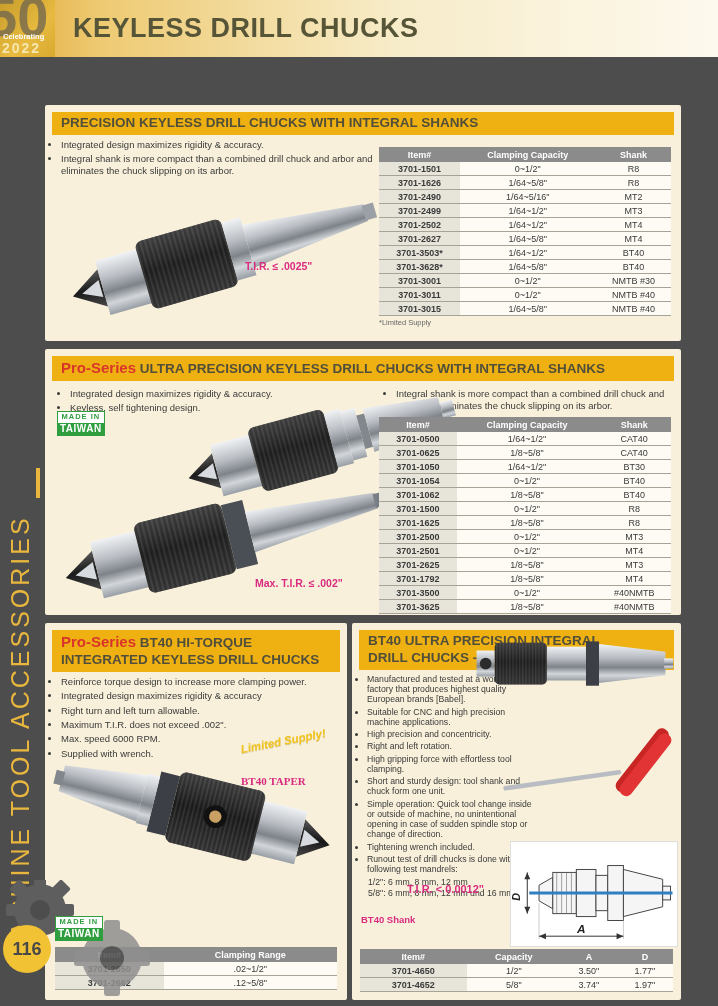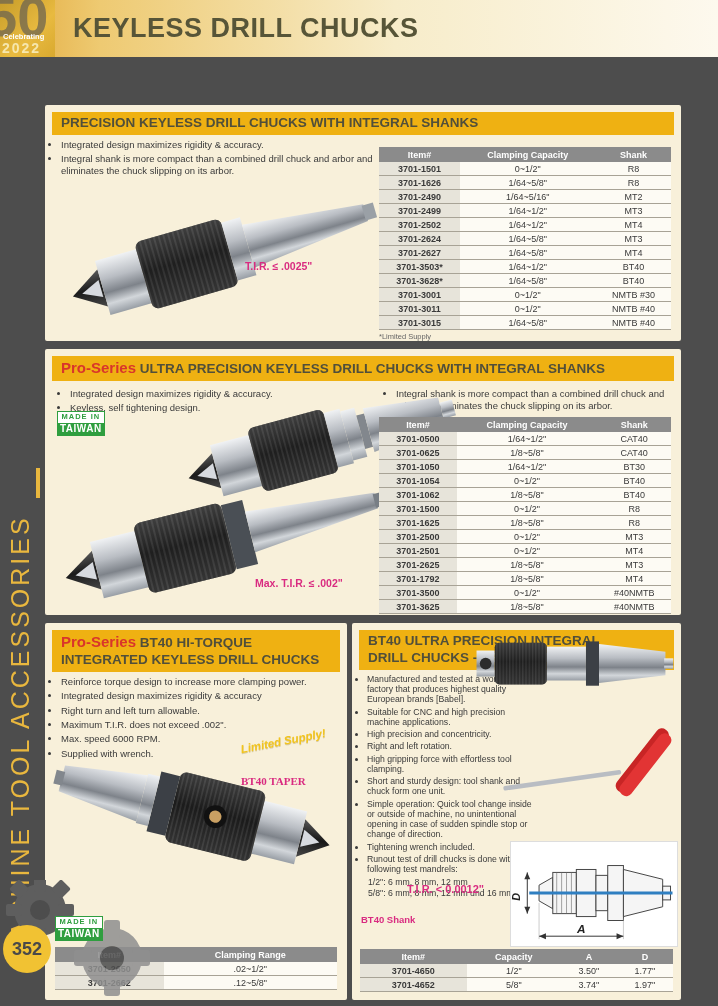--- a/index.html
+++ b/index.html
@@ -108,21 +108,21 @@
   </g>
   <g fill="#8f8f8f" opacity="0.85">
     <circle cx="112" cy="78" r="30"></circle>
     <rect x="104" y="40" width="16" height="18" rx="3"></rect>
       <rect x="104" y="98" width="16" height="18" rx="3"></rect>
     <rect x="74" y="70" width="18" height="16" rx="3"></rect>
       <rect x="132" y="70" width="18" height="16" rx="3"></rect>
     <circle cx="112" cy="78" r="12" fill="#4d4d4d"></circle>
   </g>
 </svg>
-<div class="page-num">352</div>
+<div class="page-num">116</div>
 
 <div class="panel" id="panel1">
   <div class="sec-header">PRECISION KEYLESS DRILL CHUCKS WITH INTEGRAL SHANKS</div>
   <ul class="bullets" style="width:330px;">
       <li>Integrated design maximizes rigidity &amp; accuracy.</li>
       <li>Integral shank is more compact than a combined drill chuck and arbor and eliminates the chuck slipping on its arbor.</li>
     </ul>
 
   <svg class="chuck chuck1" viewBox="0 0 330 100">
     <defs>
@@ -182,25 +182,20 @@
           </tr>
           <tr>
             <td>3701-2499</td>
             <td>1/64~1/2"</td>
             <td>MT3</td>
           </tr>
           <tr>
             <td>3701-2502</td>
             <td>1/64~1/2"</td>
             <td>MT4</td>
-          </tr>
-          <tr>
-            <td>3701-2624</td>
-            <td>1/64~5/8"</td>
-            <td>MT3</td>
           </tr>
           <tr>
             <td>3701-2627</td>
             <td>1/64~5/8"</td>
             <td>MT4</td>
           </tr>
           <tr>
             <td>3701-3503*</td>
             <td>1/64~1/2"</td>
             <td>BT40</td>

